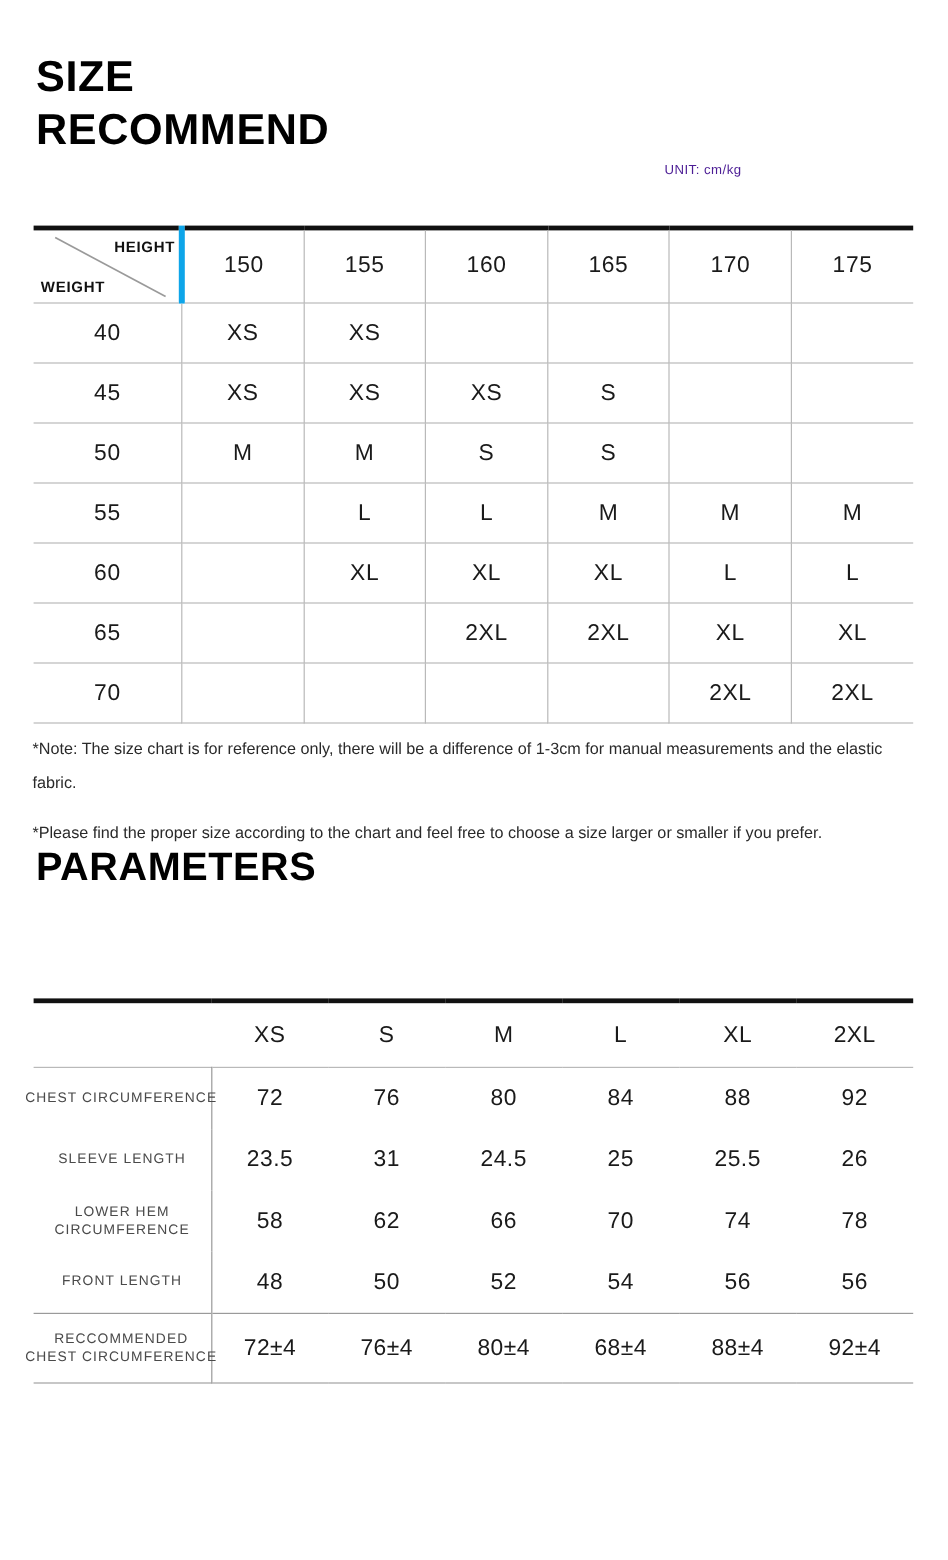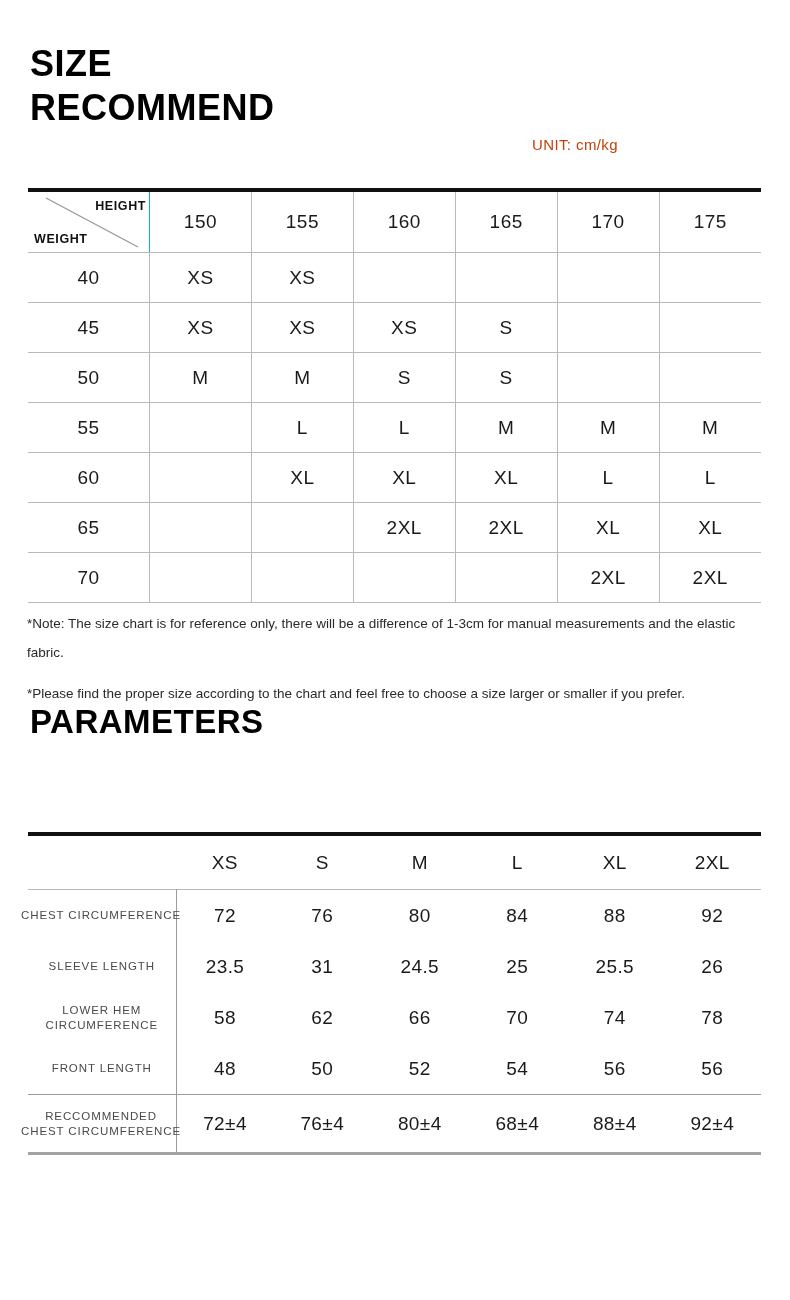--- a/index.html
+++ b/index.html
@@ -33,22 +33,22 @@
     letter-spacing: 0.5px;
     line-height: 44px;
     color: #000000;
   }
   .title-size .l2 { display: block; }
 
   .unit-label {
     position: absolute;
     right: 28px;
     top: 136px;
-    font-size: 15px;
-    color: #c2410c;
+    font-size: 11px;
+    color: #4c1d95;
     letter-spacing: 0.4px;
   }
 
   .title-parameters {
     position: absolute;
     left: 30px;
     top: 703px;
     font-size: 33px;
     font-weight: 700;
     letter-spacing: 0.5px;
@@ -76,21 +76,21 @@
     letter-spacing: 0.5px;
     padding: 0;
   }
   .size-table tr td:last-child { border-right: none; }
   .size-table tr.hdr td {
     height: 60px;
     border-top: 4px solid #111111;
   }
   .size-table .corner {
     position: relative;
-    border-right: 1px solid #0ea5e9;
+    border-right: 5px solid #0ea5e9;
     overflow: hidden;
   }
   .corner-diag {
     position: absolute;
     left: 0; top: 0; right: 0; bottom: 0;
     pointer-events: none;
   }
   .corner-height {
     position: absolute;
     right: 3px;
@@ -160,21 +160,21 @@
     border-right: none;
   }
   .param-table tr.first-body td {
     border-top: 1px solid #b9b9b9;
   }
   .param-table tr.mid td {
     border-top: none;
   }
   .param-table tr.last-row td {
     border-top: 1px solid #9a9a9a;
-    border-bottom: 3px solid #a3a3a3;
+    border-bottom: 1px solid #a3a3a3;
     height: 57px;
   }
   .param-table tr.last-row td.lbl {
     border-top: 1px solid #9a9a9a;
   }
   .lbl-two-line { line-height: 15px; }
   .overflow-lbl {
     display: block;
     width: 168px;
     margin-left: -11px;

